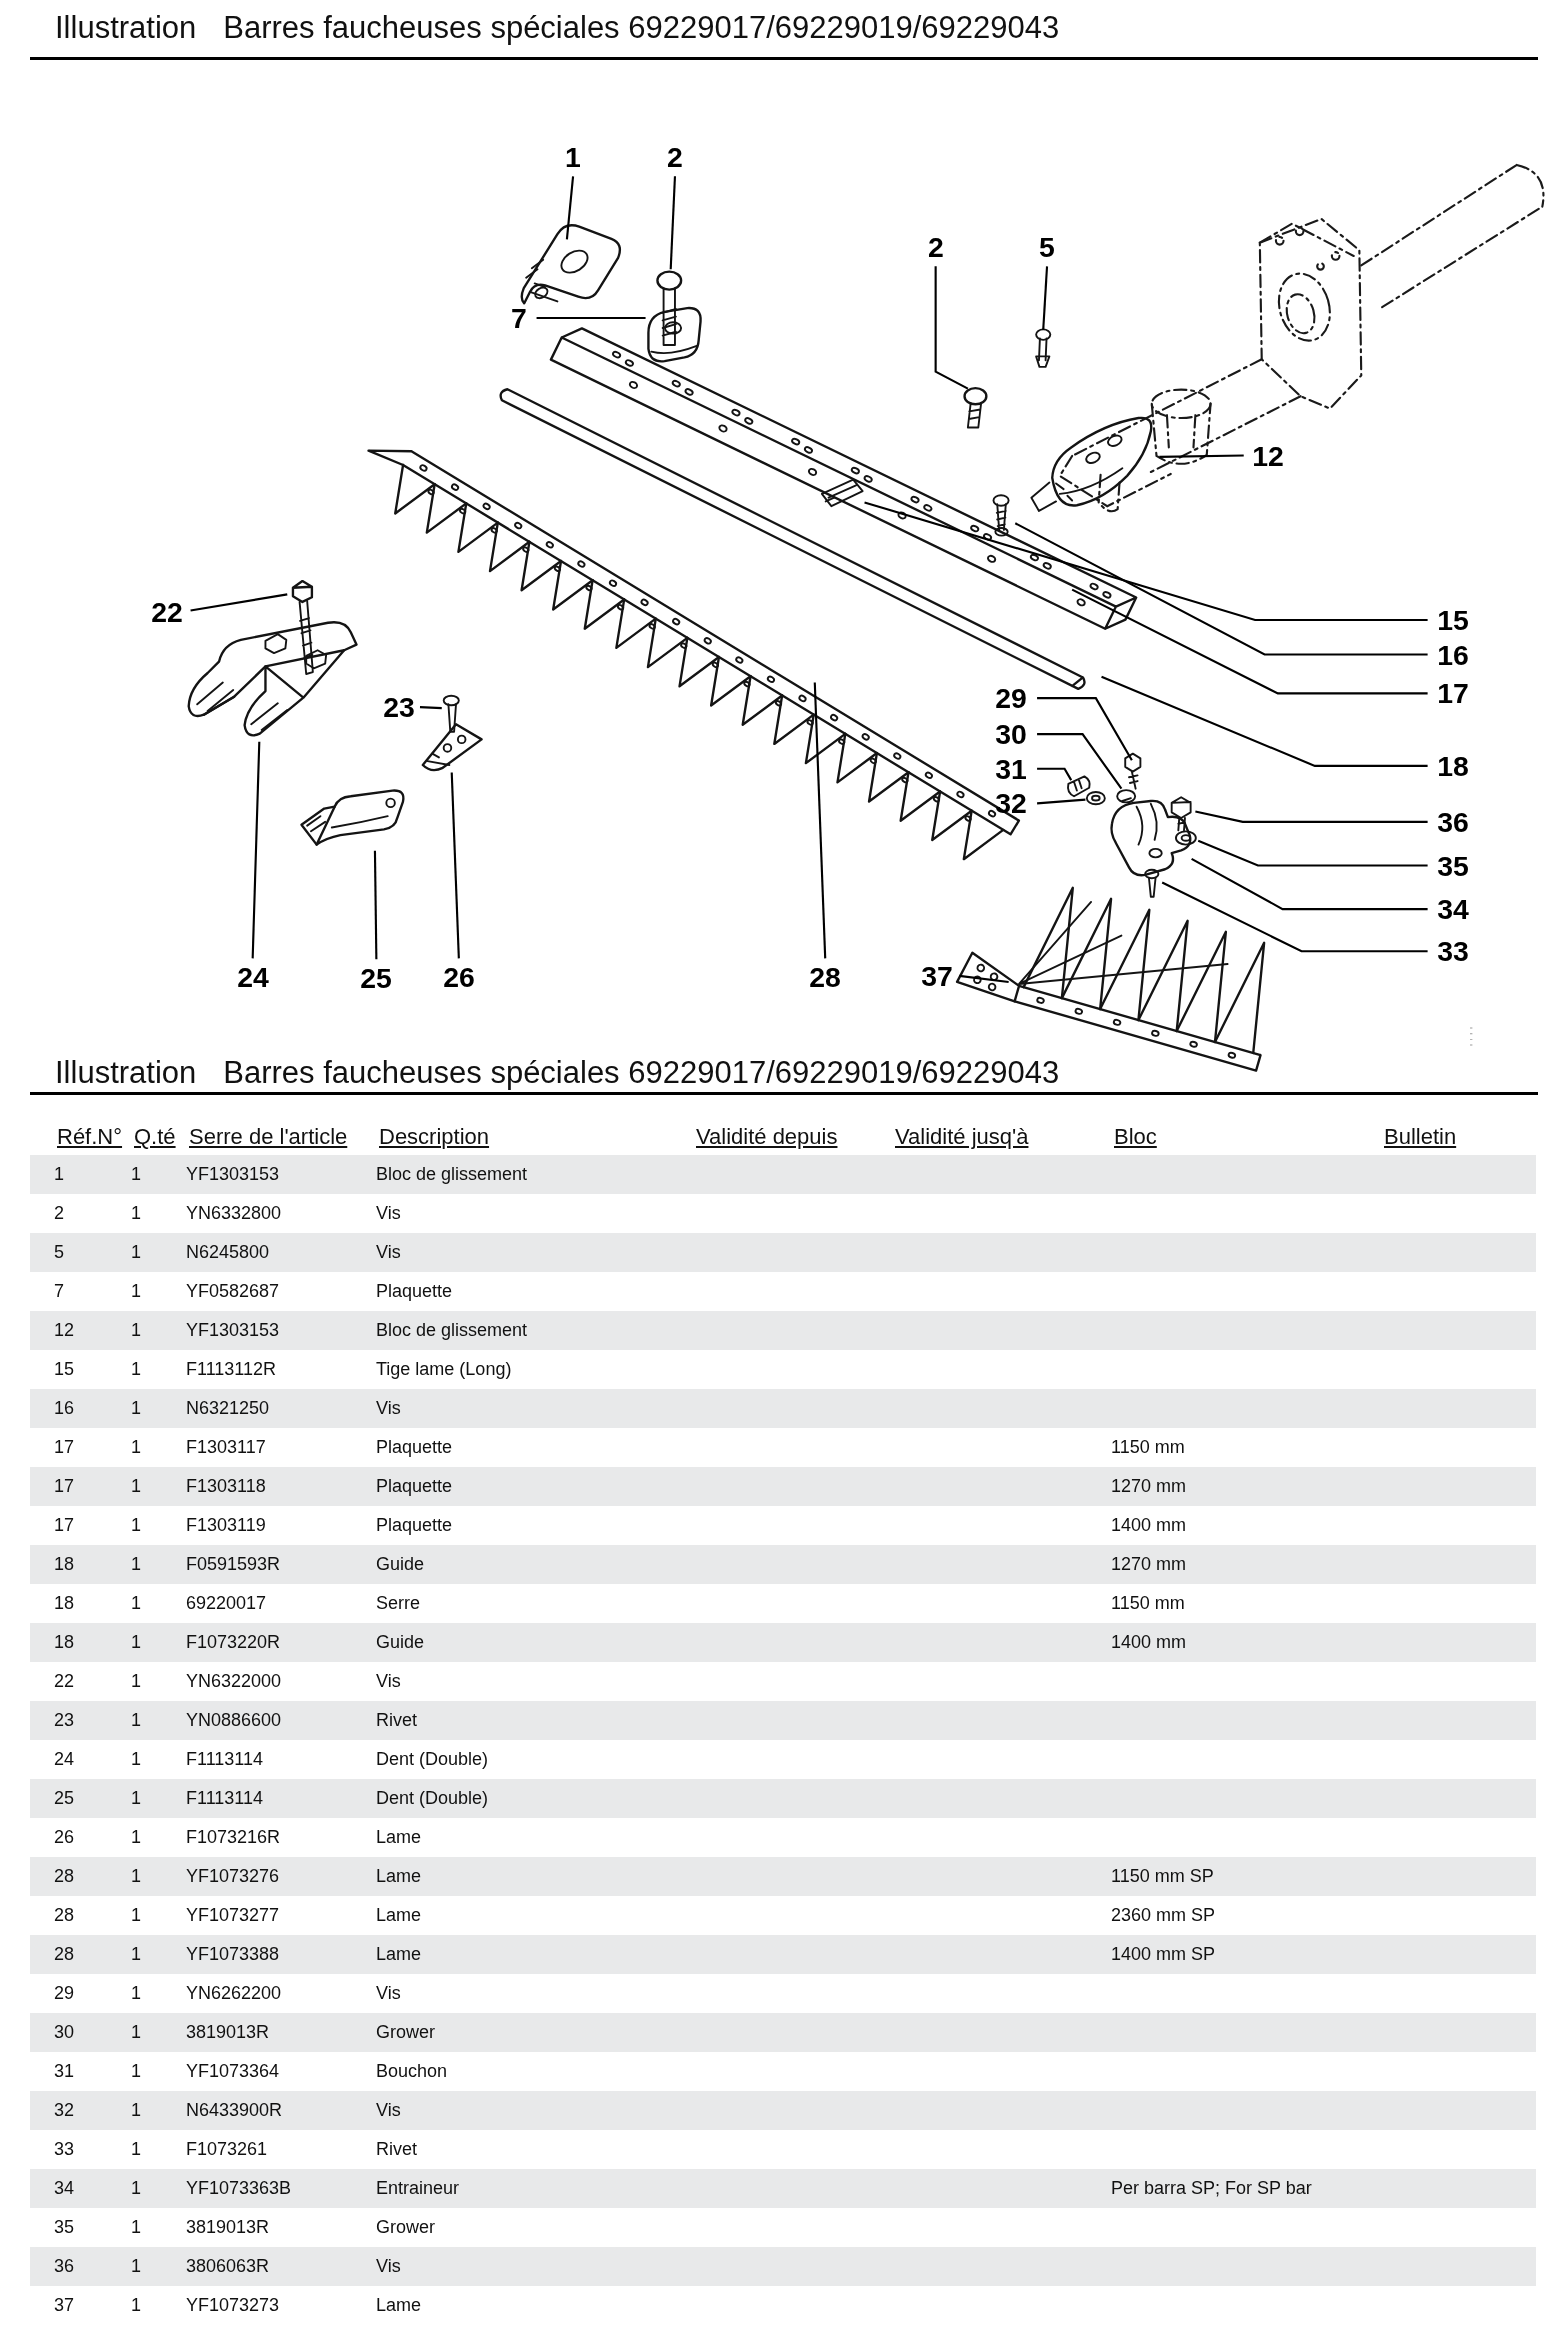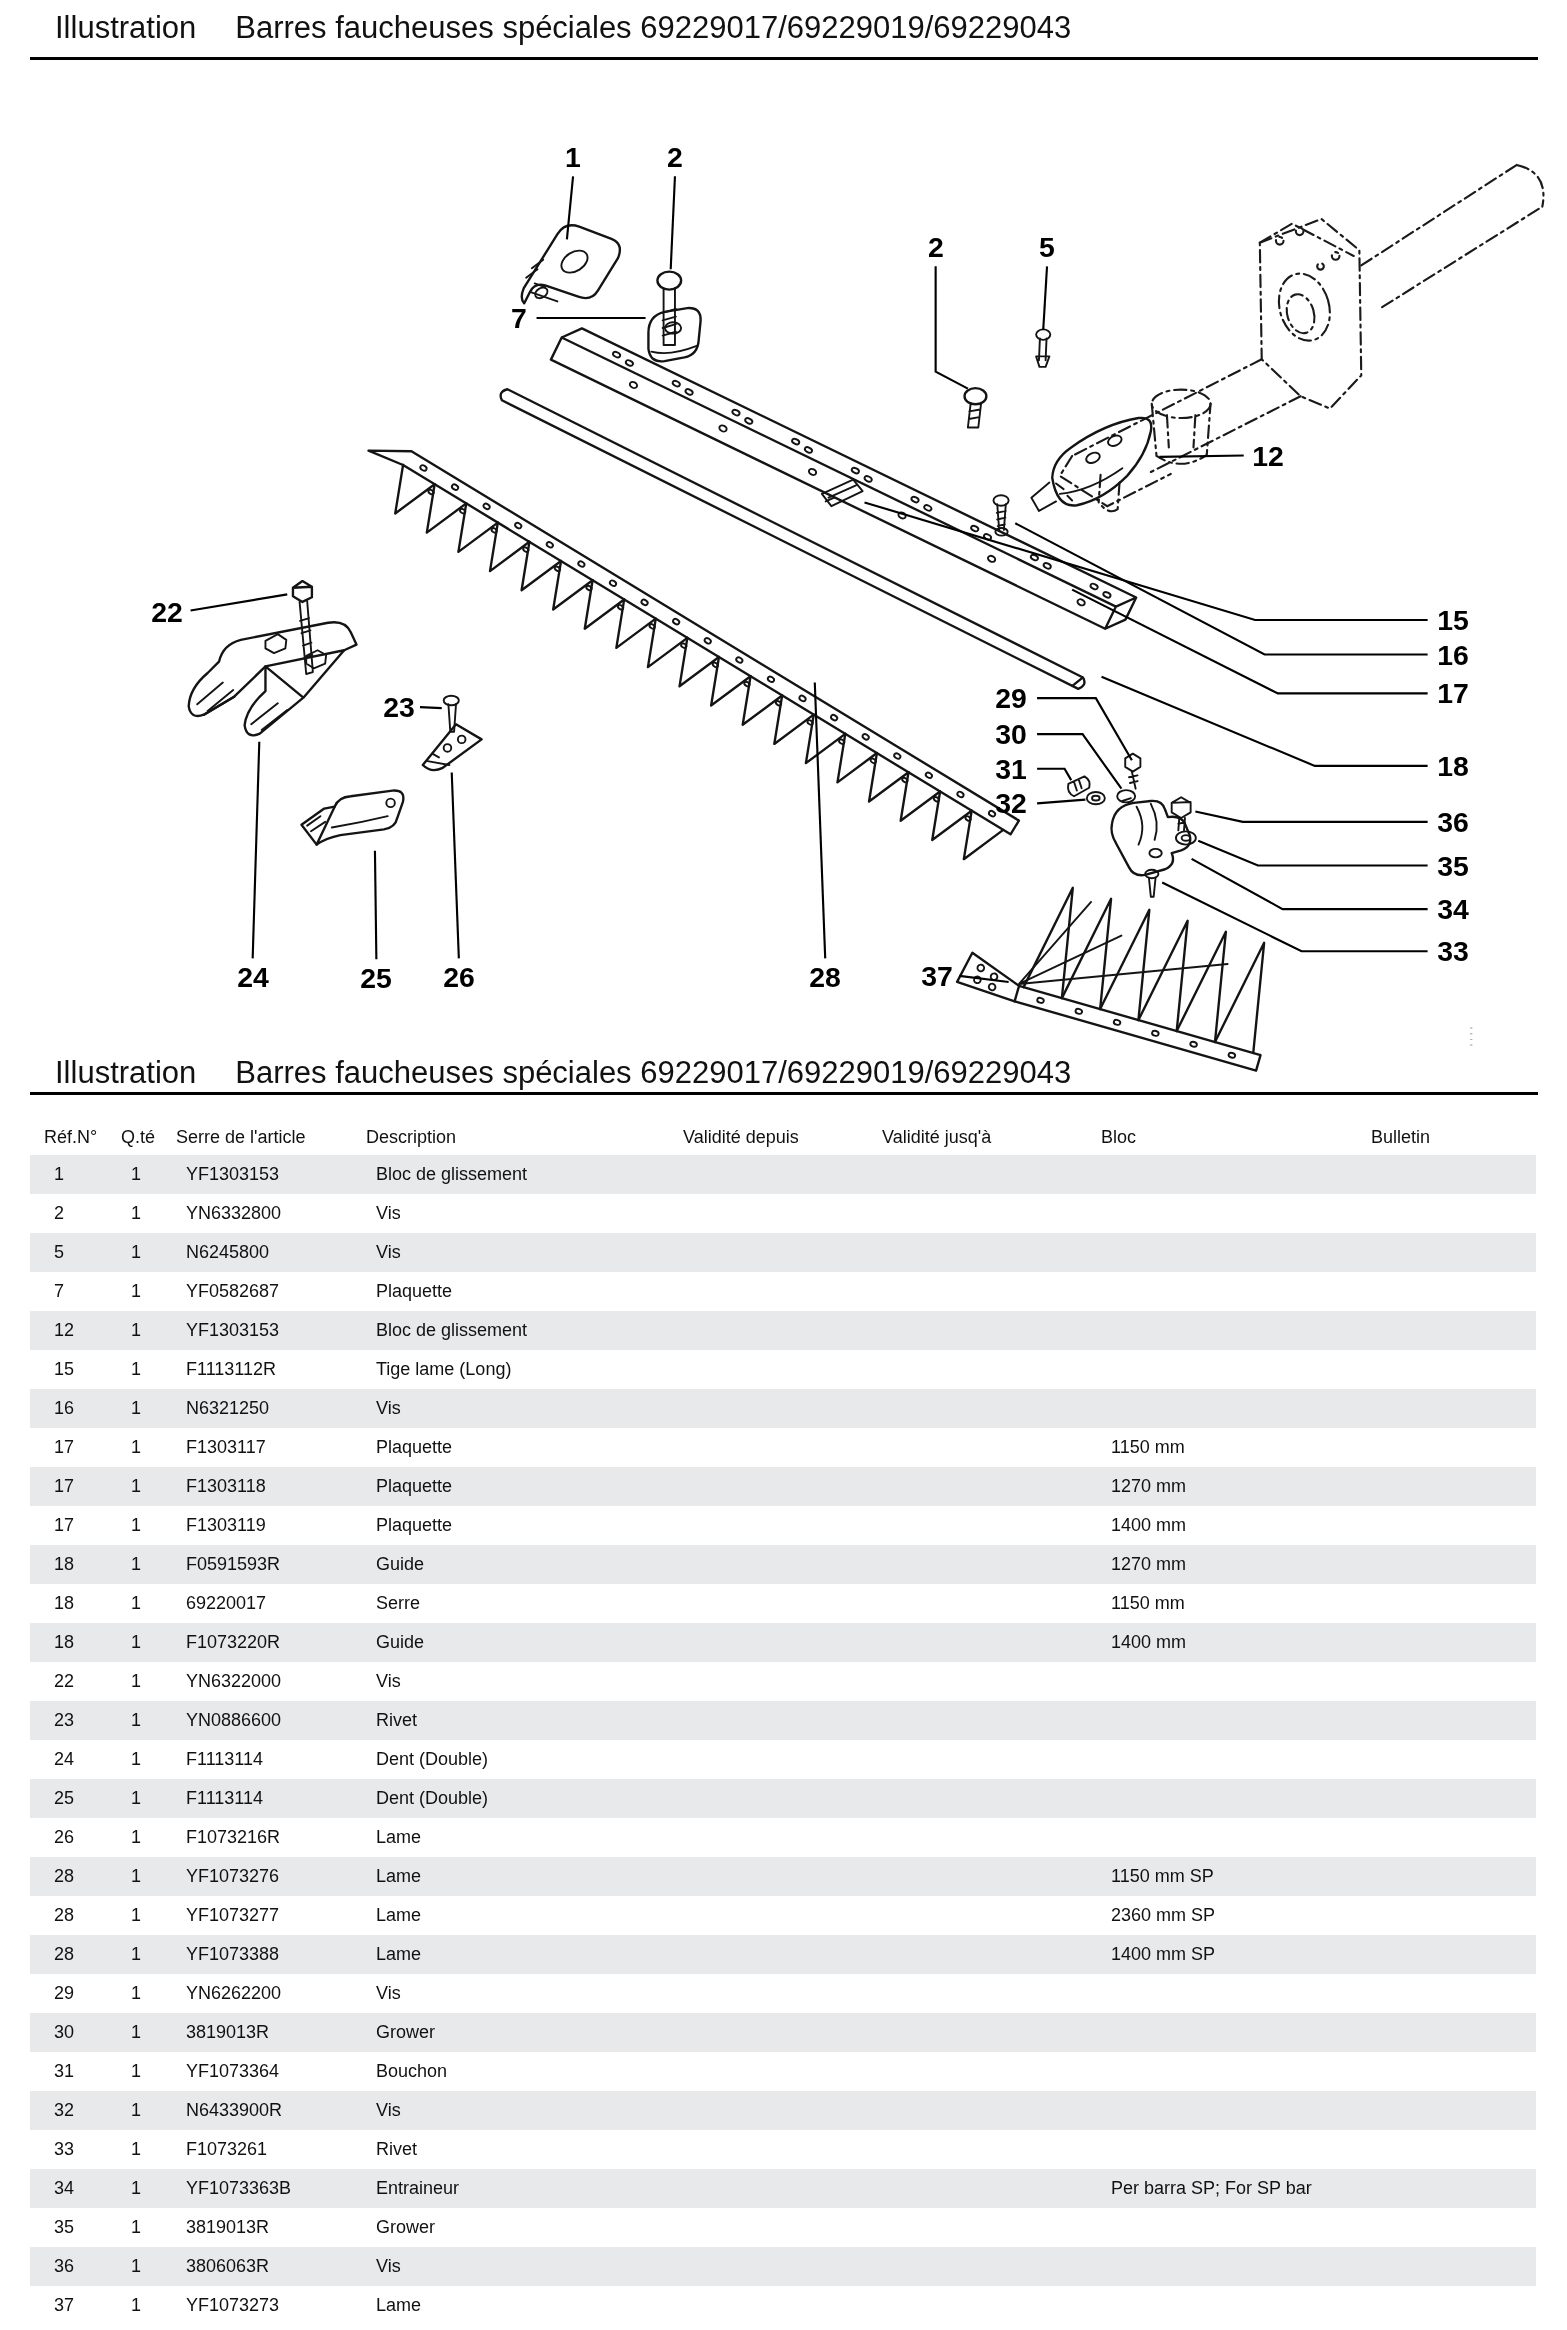--- a/index.html
+++ b/index.html
@@ -2,39 +2,39 @@
 <html style="font-size:7.6px"><head>
 <meta charset="utf-8">
 <style>
   * { margin:0; padding:0; box-sizing:border-box; }
   html,body { background:#ffffff; }
   body {
     position:relative; width:1567px; height:2330px; overflow:hidden;
     font-family:"Liberation Sans", sans-serif; color:#111;
   }
   .pagetitle { position:absolute; left:55px; font-size:31px; letter-spacing:0; white-space:nowrap; }
-  .pagetitle .t2 { margin-left:39px; }
+  .pagetitle .t2 { margin-left:27px; }
   .rule { position:absolute; left:30px; width:1508px; height:3.3px; background:#000; }
   #figure-layer { position:absolute; left:0; top:0; width:1567px; height:2330px; }
   #figure-layer svg { position:absolute; left:0; top:0; }
   svg .ln  { fill:none; stroke:#141414; stroke-width:5; stroke-linejoin:round; stroke-linecap:round; }
   svg .ln2 { fill:none; stroke:#141414; stroke-width:4; stroke-linejoin:round; stroke-linecap:round; }
   svg .phantom { fill:none; stroke:#1a1a1a; stroke-width:4.5; stroke-dasharray:26 10 6 10; stroke-linecap:round; }
   svg .leader { fill:none; stroke:#000; stroke-width:4.5; }
   svg .dotmark { stroke:#9a9a9a; stroke-width:5; stroke-dasharray:2 10; }
   #callout-layer { position:absolute; left:0; top:0; width:1567px; height:2330px; }
   .callout {
     position:absolute; transform:translate(-50%,-50%);
     font-size:28.4px; font-weight:bold; color:#000; white-space:nowrap;
   }
   
   .tgrid { display:grid; grid-template-columns:77px 55px 190px 317px 199px 219px 270px 1fr; }
   #table-header {
-    position:absolute; left:20px; top:1124px; width:1506px; height:26.5px;
-    padding-left:24px; font-size:18px; align-items:center;
+    position:absolute; left:33px; top:1124px; width:1506px; height:26.5px;
+    padding-left:24px; font-size:22px; align-items:center;text-decoration:underline;
   }
   #table-body { position:absolute; left:30px; top:1155px; width:1506px; }
   .trow { height:39px; padding-left:24px; font-size:18px; align-items:center; }
   .trow.alt { background:#e8e9ea; }
   .tcell { overflow:hidden; white-space:nowrap; }
 </style>
 </head>
 <body>
 
 <div class="pagetitle" style="top:10.4px">

